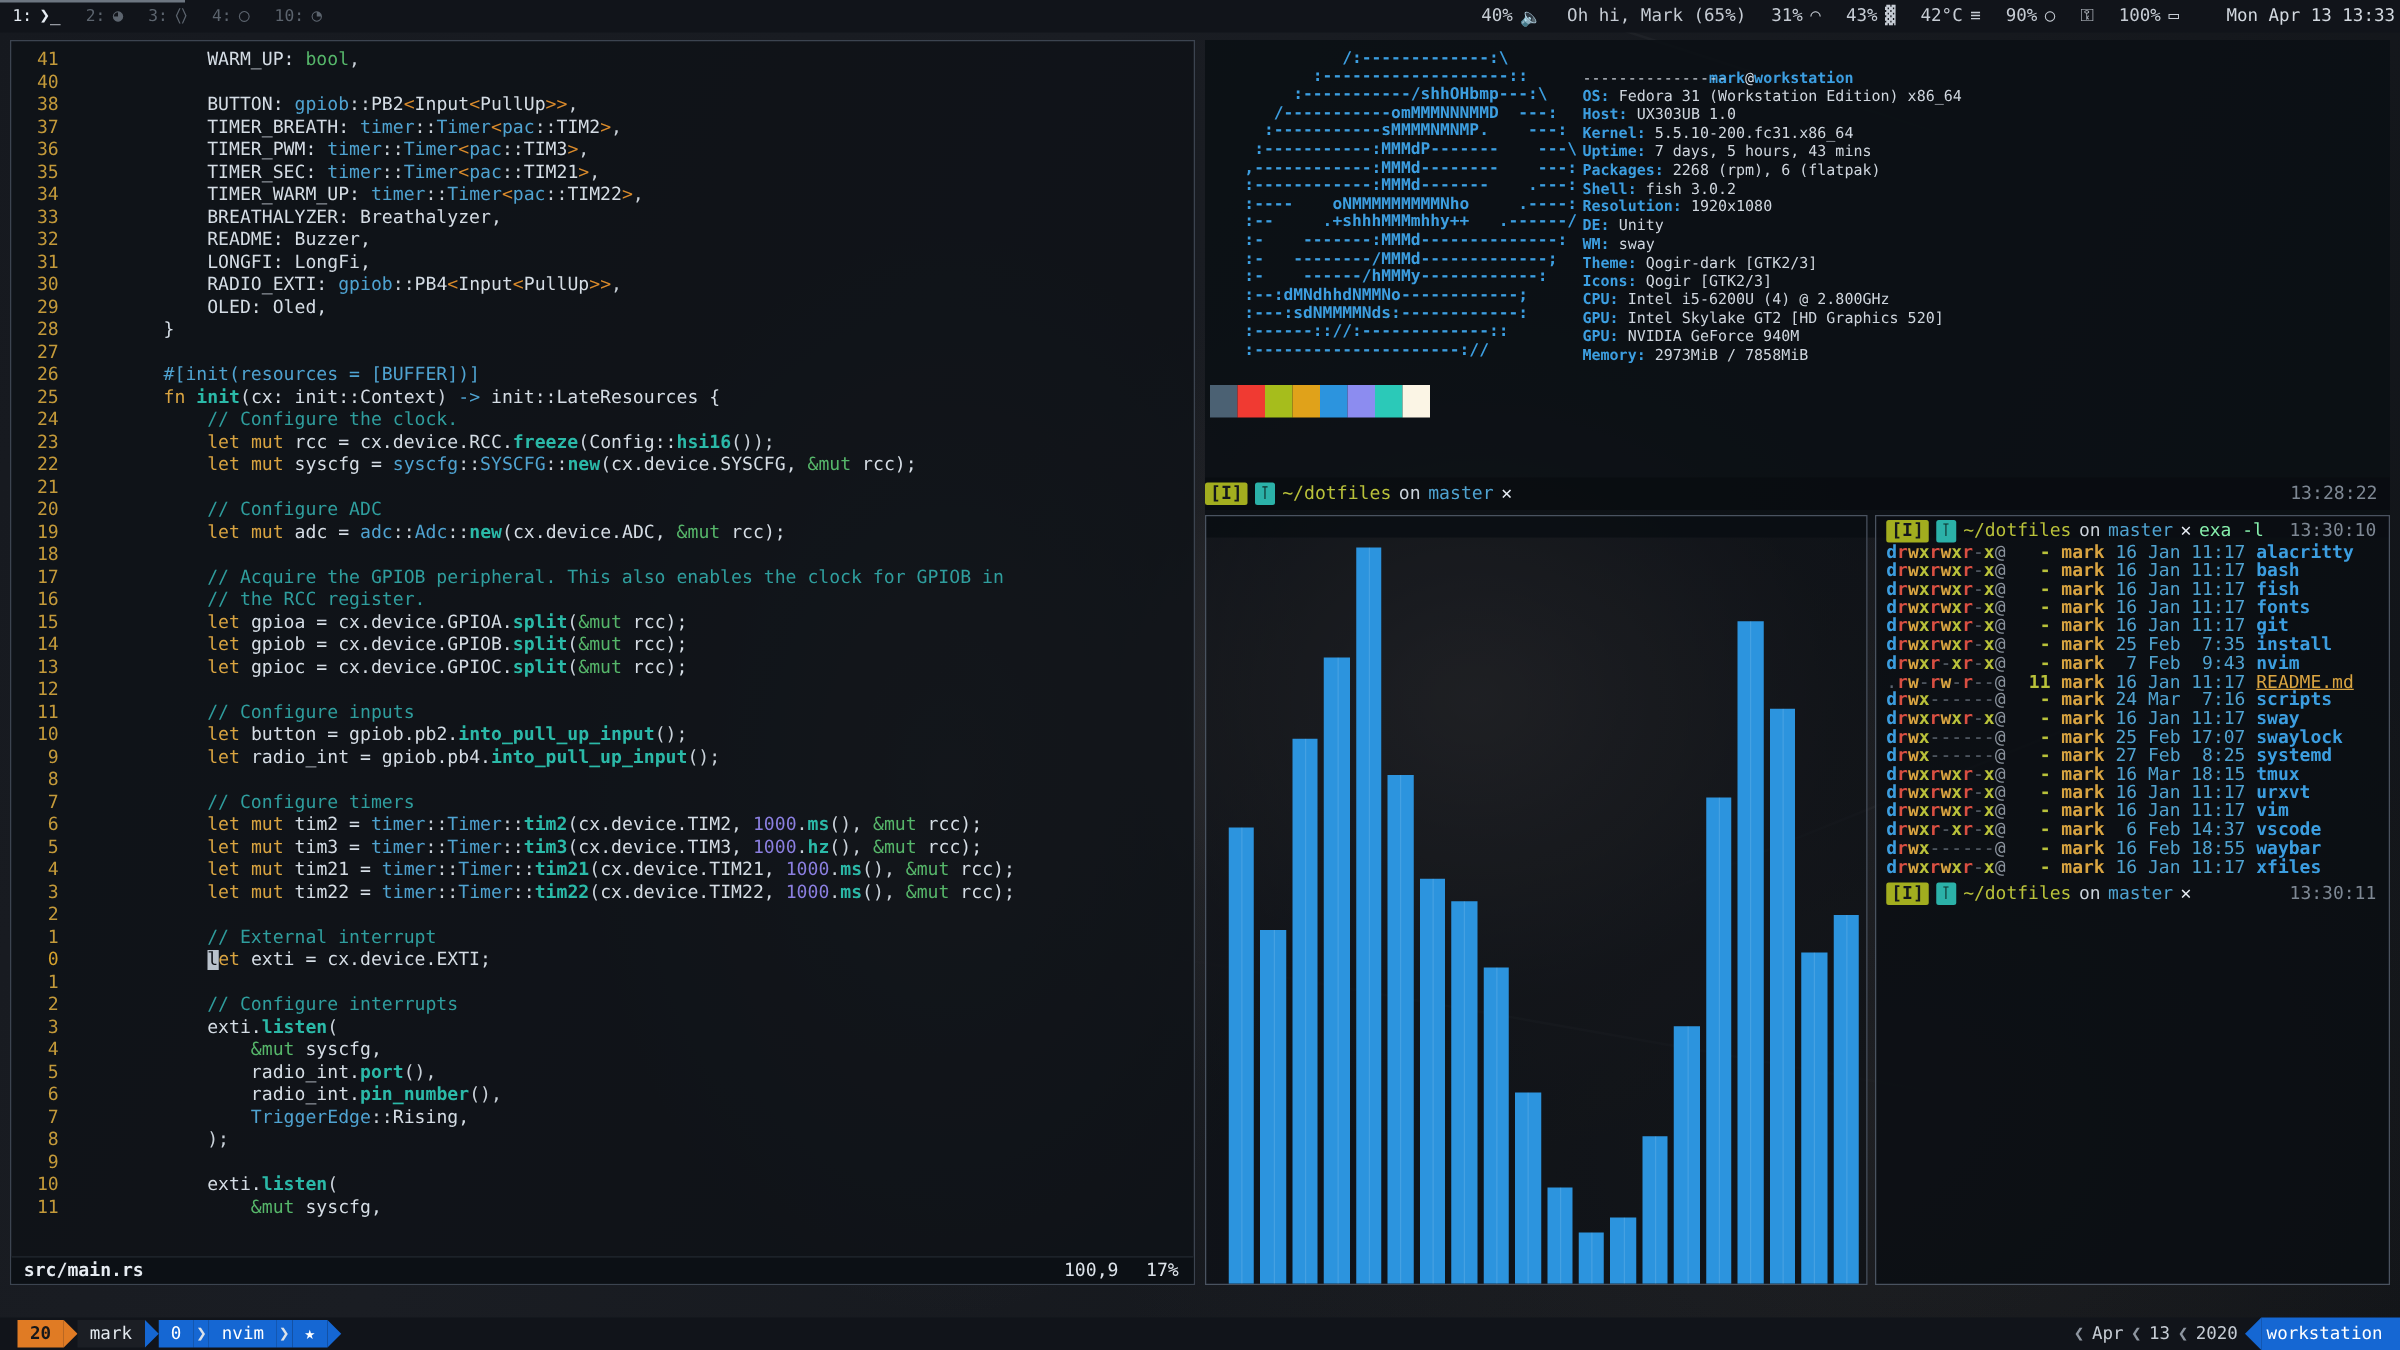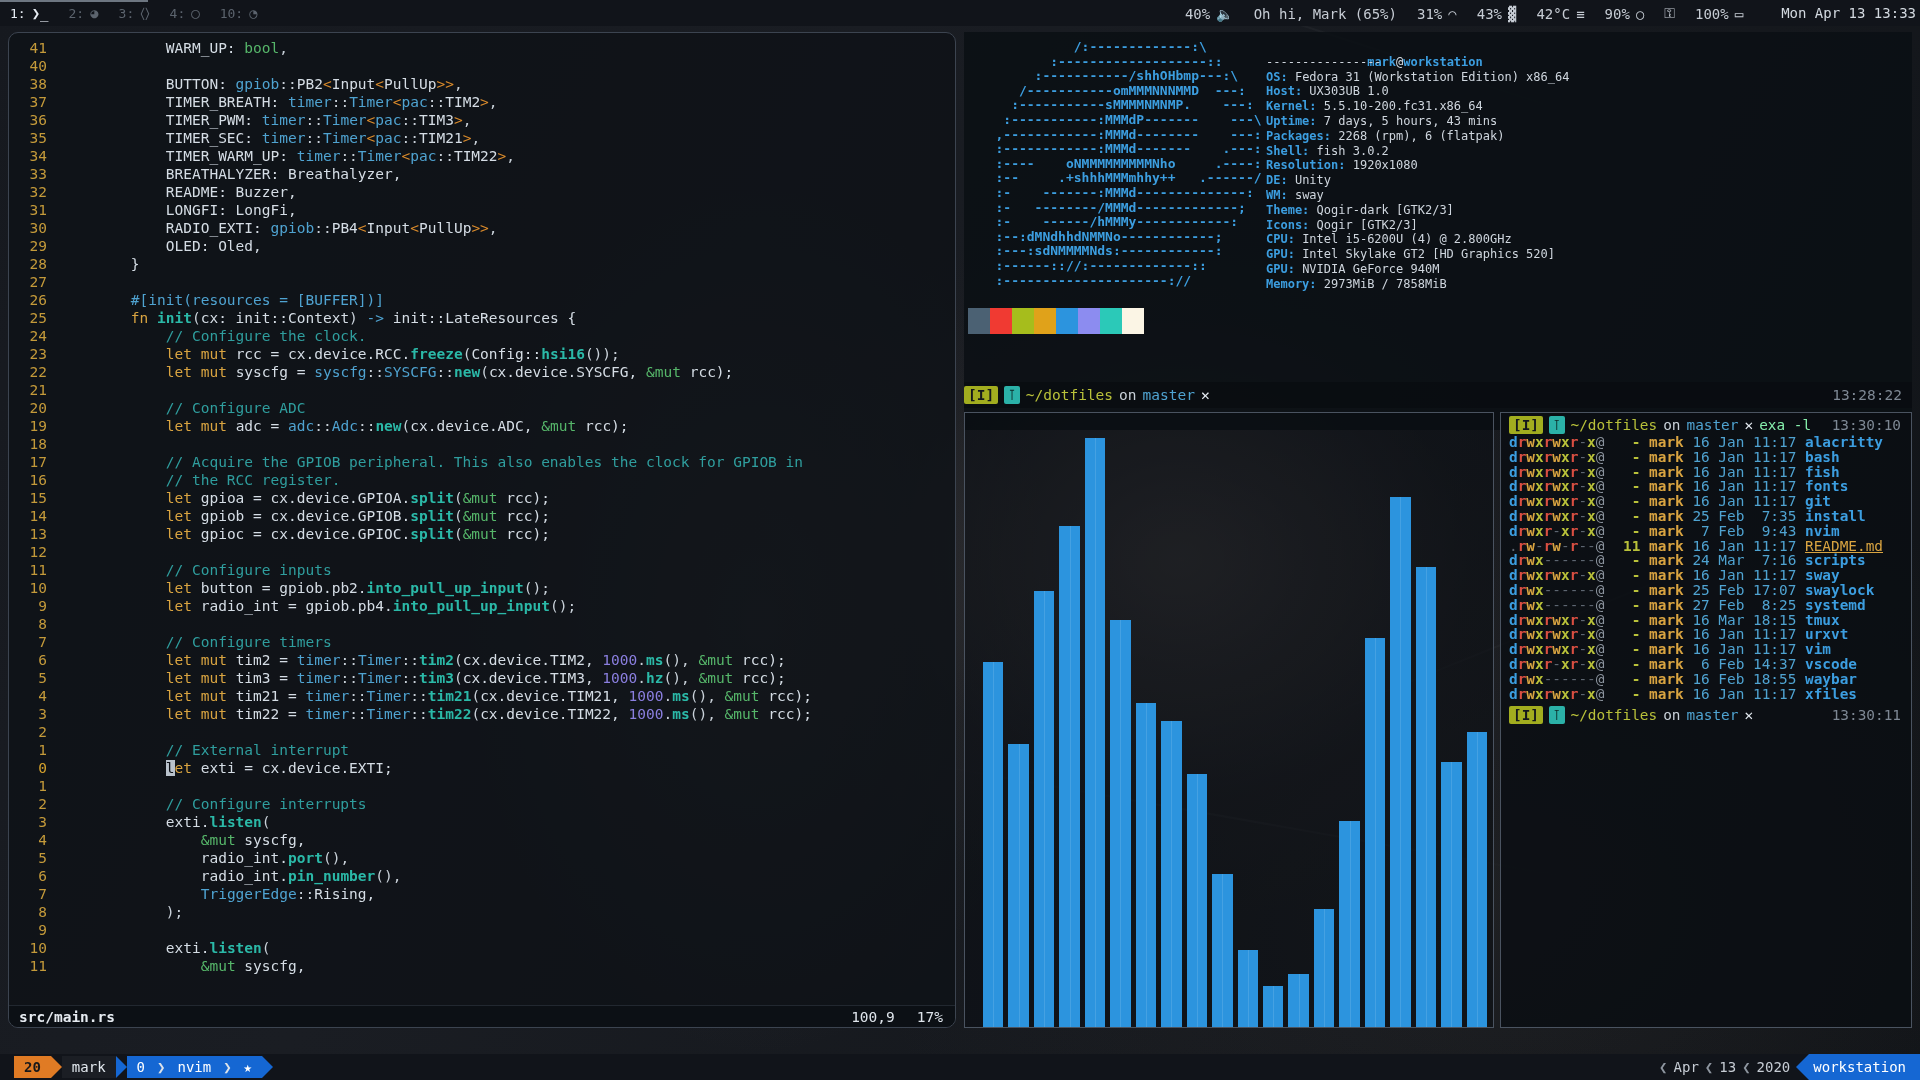--- a/index.html
+++ b/index.html
@@ -27,31 +27,31 @@
     position:absolute; top:0; left:0; width:1920px; height:26px;
     background:#11141a; color:#9aa3ad; font-size:14px;
     display:flex; align-items:center; z-index:50;
   }
   .ws-list{display:flex;align-items:center;height:26px;}
   .ws{display:flex;align-items:center;gap:6px;padding:0 10px;height:26px;font-size:14px;color:#5c646e;}
   .ws.active{color:#e8eef5;}
   .ws-num{font-size:13px;}
   .ws-ico{display:inline-block;}
   .topbar-active-ind{position:absolute;top:0;left:0;width:148px;height:2px;background:#6d7681;}
-  .tray{margin-left:auto;display:flex;align-items:flex-end;gap:0px;padding-right:12px;font-size:14px;color:#c6ccd4;}
+  .tray{margin-left:auto;display:flex;align-items:flex-start;gap:0px;padding-right:12px;font-size:14px;color:#c6ccd4;}
   .tray-item{display:flex;align-items:center;gap:6px;padding:0 10px;white-space:nowrap;}
   .clock{padding-left:16px;padding-right:4px;color:#d3d9e0;}
 
   
   .workspace{position:absolute;top:26px;left:0;width:1920px;height:1010px;}
 
   
   .editor-pane{
     position:absolute;left:8px;top:6px;width:948px;height:996px;
-    border:1px solid #3c4450; border-radius:10px;
+    border:1px solid #3c4450; border-radius:0;
     background:rgba(14,18,23,.80);
     overflow:hidden;
   }
   .editor-body{position:relative;height:972px;overflow:hidden;padding-top:6px;}
   .code-line{display:flex;height:18px;line-height:18px;font-size:14.5px;white-space:pre;}
   .lnum{width:52px;text-align:right;padding-right:14px;color:#c49a3a;flex:none;}
   .lnum.cur{color:#d4a12c;}
   .ctext{flex:1;padding-left:0;}
   .statusline{
     position:absolute;bottom:0;left:0;width:100%;height:22px;line-height:22px;

